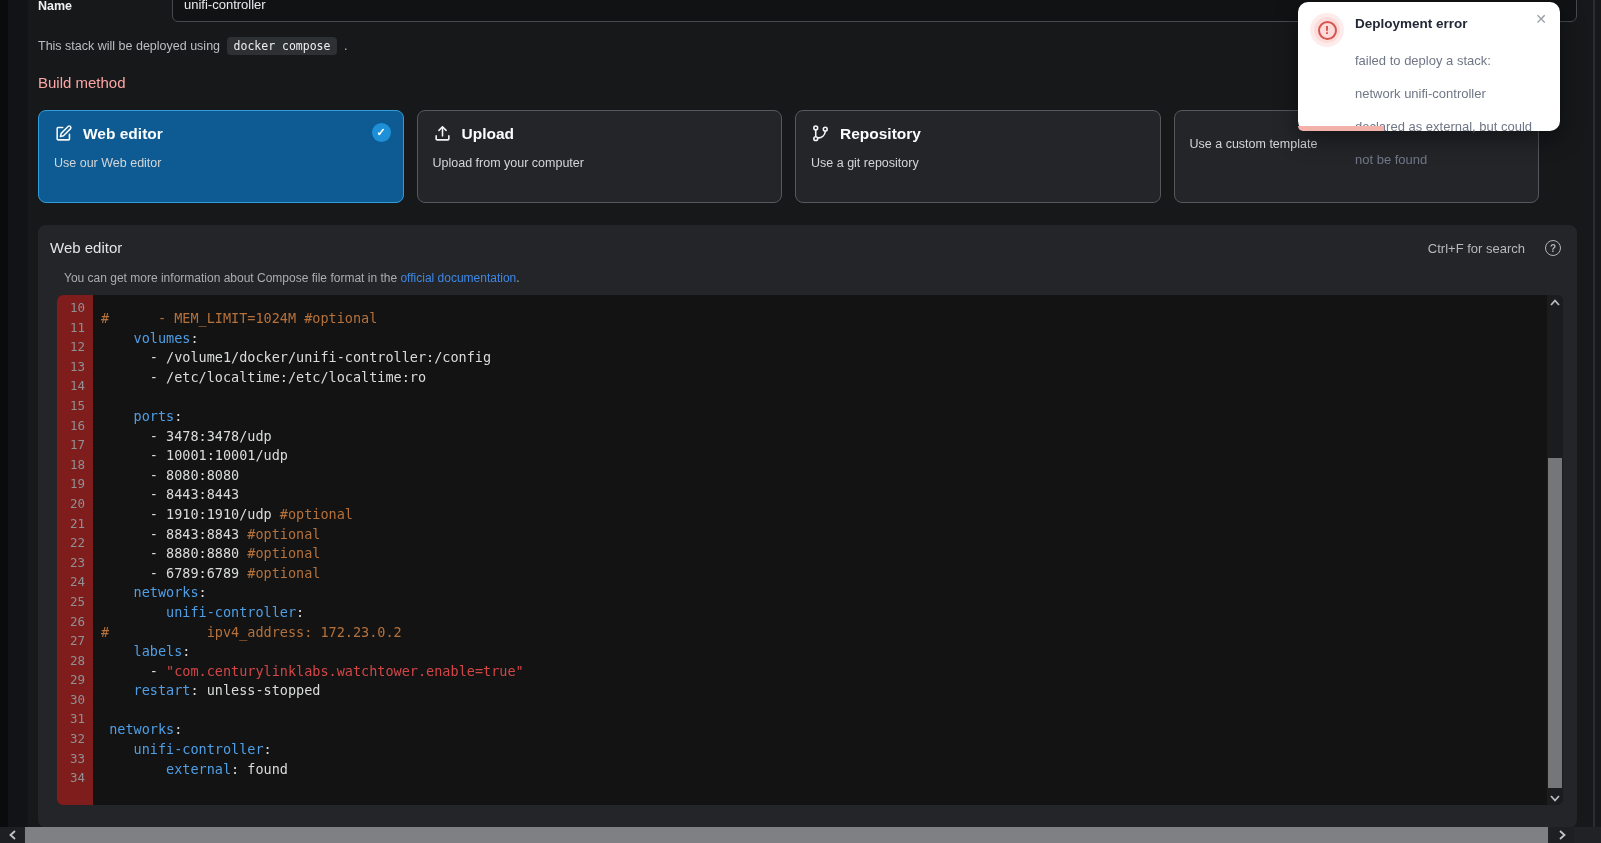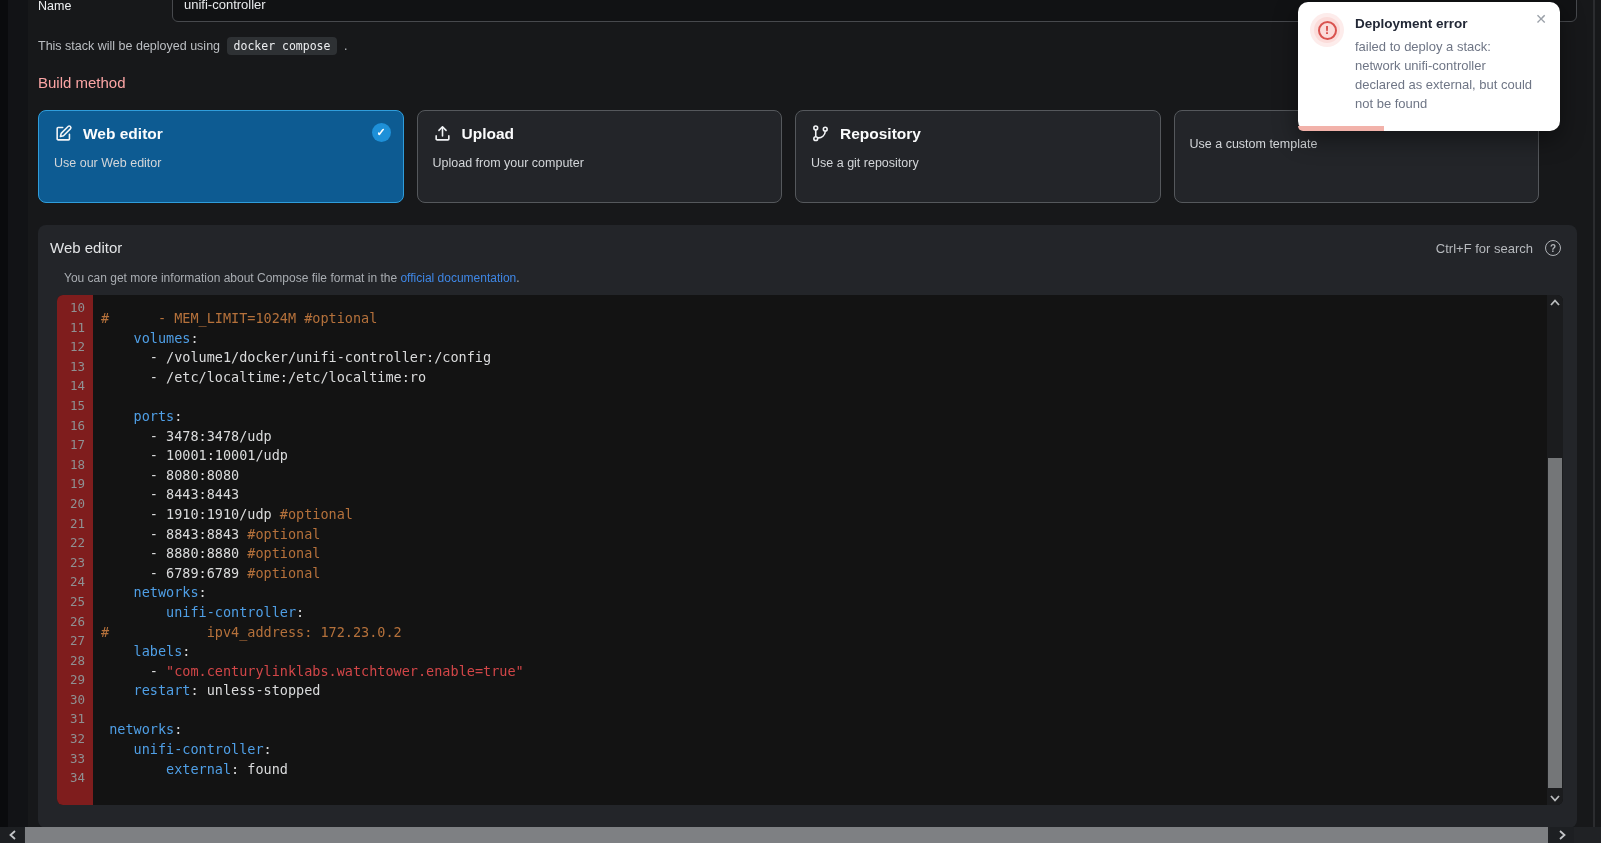--- a/index.html
+++ b/index.html
@@ -8,21 +8,21 @@
     position:relative; overflow:hidden;
     background:#17181a;
     font-family:"Liberation Sans", sans-serif;
     color:#e6e8ea;
   }
   .strip-left-outer { position:absolute; left:0; top:0; width:8px; height:843px; background:#0a0b0d; }
   .strip-left-inner { position:absolute; left:8px; top:0; width:20px; height:843px; background:#121316; }
   .right-vline { position:absolute; left:1593px; top:0; width:2px; height:843px; background:#3c3e41; opacity:.55; }
 
   
-  .name-label { position:absolute; left:38px; top:-1px; font-size:12.5px; font-weight:400; color:#eef0f2; }
+  .name-label { position:absolute; left:38px; top:-1px; font-size:12.5px; font-weight:700; color:#eef0f2; }
   .name-input {
     position:absolute; left:172px; top:-13px; width:1405px; height:35px;
     background:#111214; border:1px solid #47494d; border-radius:6px;
     color:#e8eaec; font-size:13px; padding:0 11px;
     font-family:"Liberation Sans", sans-serif; outline:none;
   }
   
   .deploy-note { position:absolute; left:38px; top:37px; font-size:12.5px; color:#bcbfc3; }
   .code-chip {
     display:inline-block; background:#2e3134; color:#eceef0; border-radius:4px;
@@ -42,21 +42,21 @@
   .card-title { font-size:15.5px; font-weight:700; color:#fbfcfd; }
   .card-desc { margin-top:13px; font-size:12.5px; color:#d3d6d9; }
   .card-check {
     position:absolute; right:12px; top:12px; width:19px; height:19px; border-radius:50%;
     background:#1e90d8; color:#fff; font-size:11px; font-weight:700;
     display:flex; align-items:center; justify-content:center;
   }
   
   .panel { position:absolute; left:38px; top:225px; width:1539px; height:603px; background:#232529; border-radius:8px; }
   .panel-title { position:absolute; left:12px; top:14px; font-size:15px; font-weight:500; color:#e2e4e6; }
-  .search-hint { position:absolute; right:16px; top:15px; display:flex; align-items:center; gap:12px; color:#b6b9bd; font-size:13px; }
+  .search-hint { position:absolute; right:16px; top:15px; display:flex; align-items:center; gap:20px; color:#b6b9bd; font-size:13px; }
   .q-icon {
     width:16px; height:16px; border:1.5px solid #b0b3b7; border-radius:50%;
     display:flex; align-items:center; justify-content:center; font-size:10px; font-weight:700; color:#b0b3b7;
   }
   .panel-info { position:absolute; left:26px; top:46px; font-size:12px; color:#a9adb2; }
   .panel-info a { color:#3f87e5; text-decoration:none; }
 
   
   .editor {
     position:absolute; left:19px; top:70px; width:1506px; height:510px;
@@ -99,21 +99,21 @@
     background:#fdeceb; display:flex; align-items:center; justify-content:center;
   }
   .toast-icon-halo2 { width:26px; height:26px; border-radius:50%; background:#fbdcda; display:flex; align-items:center; justify-content:center; }
   .toast-icon {
     width:19px; height:19px; border:2px solid #d9534f; border-radius:50%;
     color:#d9534f; font-size:11px; font-weight:700; line-height:15px; text-align:center;
     font-family:"DejaVu Sans", sans-serif;
   }
   .toast-title { position:absolute; left:57px; top:14px; font-size:13.5px; font-weight:700; color:#222836; }
   .toast-body  { position:absolute; left:57px; top:35px; width:185px; font-size:13px; color:#6f7686; }
-  .toast-body div { line-height:19px; }
+  .toast-body div { line-height:19px;margin-top:14px; }
   .toast-close { position:absolute; right:13px; top:9px; font-size:14px; color:#9aa0a8; cursor:pointer; font-family:"DejaVu Sans", sans-serif; }
   .toast-progress { position:absolute; left:0; bottom:0; width:86px; height:5px; background:#f2b2aa; border-bottom-left-radius:10px; }
 </style>
 </head>
 <body>
 
 <div class="strip-left-outer"></div>
 <div class="strip-left-inner"></div>
 <div class="right-vline"></div>
 

